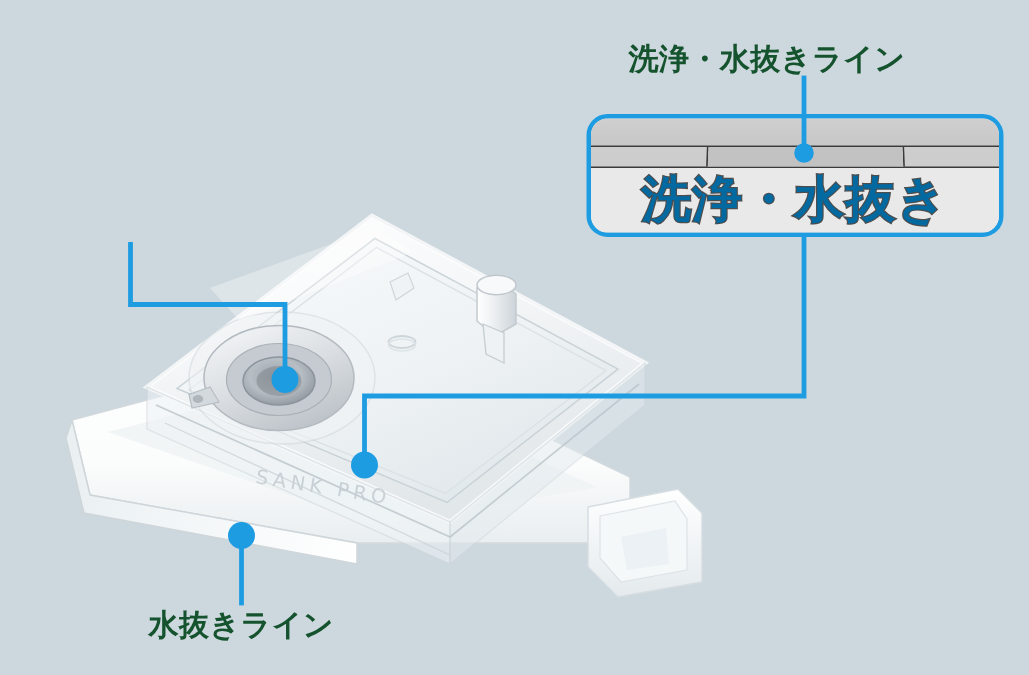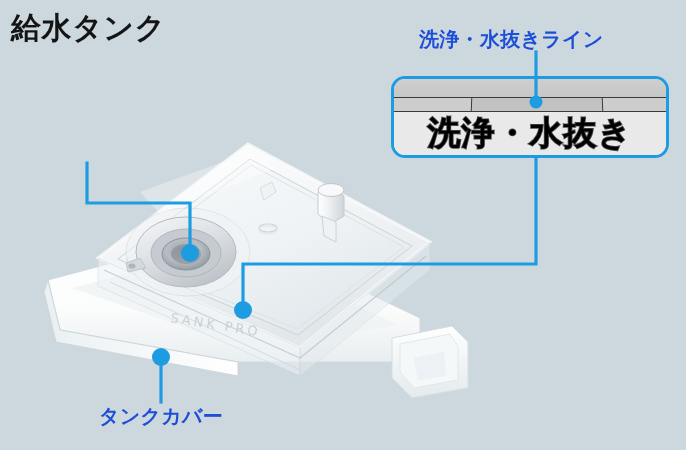--- a/index.html
+++ b/index.html
@@ -30,21 +30,21 @@
     font-size: 30px;
     font-weight: bold;
     color: #141414;
     letter-spacing: 0.5px;
     white-space: nowrap;
   }
   .callout-label {
     position: absolute;
     font-size: 20px;
     font-weight: bold;
-    color: #1d4ed8;
+    color: #14532d;
     white-space: nowrap;
     letter-spacing: 0.3px;
   }
   #label-water-lid  { left: 29px;  top: 139px; }
   #label-tank-cover { left: 99px;  top: 403px; }
   #label-rinse-line { left: 419px; top: 26px; }
 
   
   #photo {
     position: absolute;
@@ -116,32 +116,31 @@
   }
   .inset-text {
     position: absolute;
     left: 0;
     top: 32px;
     width: 100%;
     text-align: center;
     font-size: 33px;
     font-weight: bold;
     letter-spacing: 1px;
-    color: #000000;
+    color: #0369a1;
     -webkit-text-stroke: 1.6px #4d4d4d;
     paint-order: stroke fill;
     white-space: nowrap;
   }
 </style>
 </head>
 <body>
 
 <div id="stage">
 
-  <div class="page-title">給水タンク</div>
 
   <div id="photo">
     <svg width="470" height="270" viewBox="0 0 470 270">
       <defs>
         <linearGradient id="gLidTop" x1="0" y1="0" x2="0.35" y2="1">
           <stop offset="0%" stop-color="#ffffff"></stop>
           <stop offset="45%" stop-color="#f4f6f7"></stop>
           <stop offset="100%" stop-color="#e2e7ea"></stop>
         </linearGradient>
         <linearGradient id="gLidInner" x1="0.1" y1="0" x2="0.8" y2="1">
@@ -266,15 +265,15 @@
       <circle cx="190" cy="253" r="9"></circle>
       <circle cx="536" cy="102" r="6.5"></circle>
       <circle cx="243" cy="310" r="9"></circle>
       <circle cx="161" cy="357" r="9"></circle>
     </g>
   </svg>
 
 
   <div class="callout-label" id="label-rinse-line">洗浄・水抜きライン</div>
 
-  <div class="callout-label" id="label-tank-cover">タンクカバー</div>
+  <div class="callout-label" id="label-tank-cover">水抜きライン</div>
 
 </div>
 
 </body></html>

